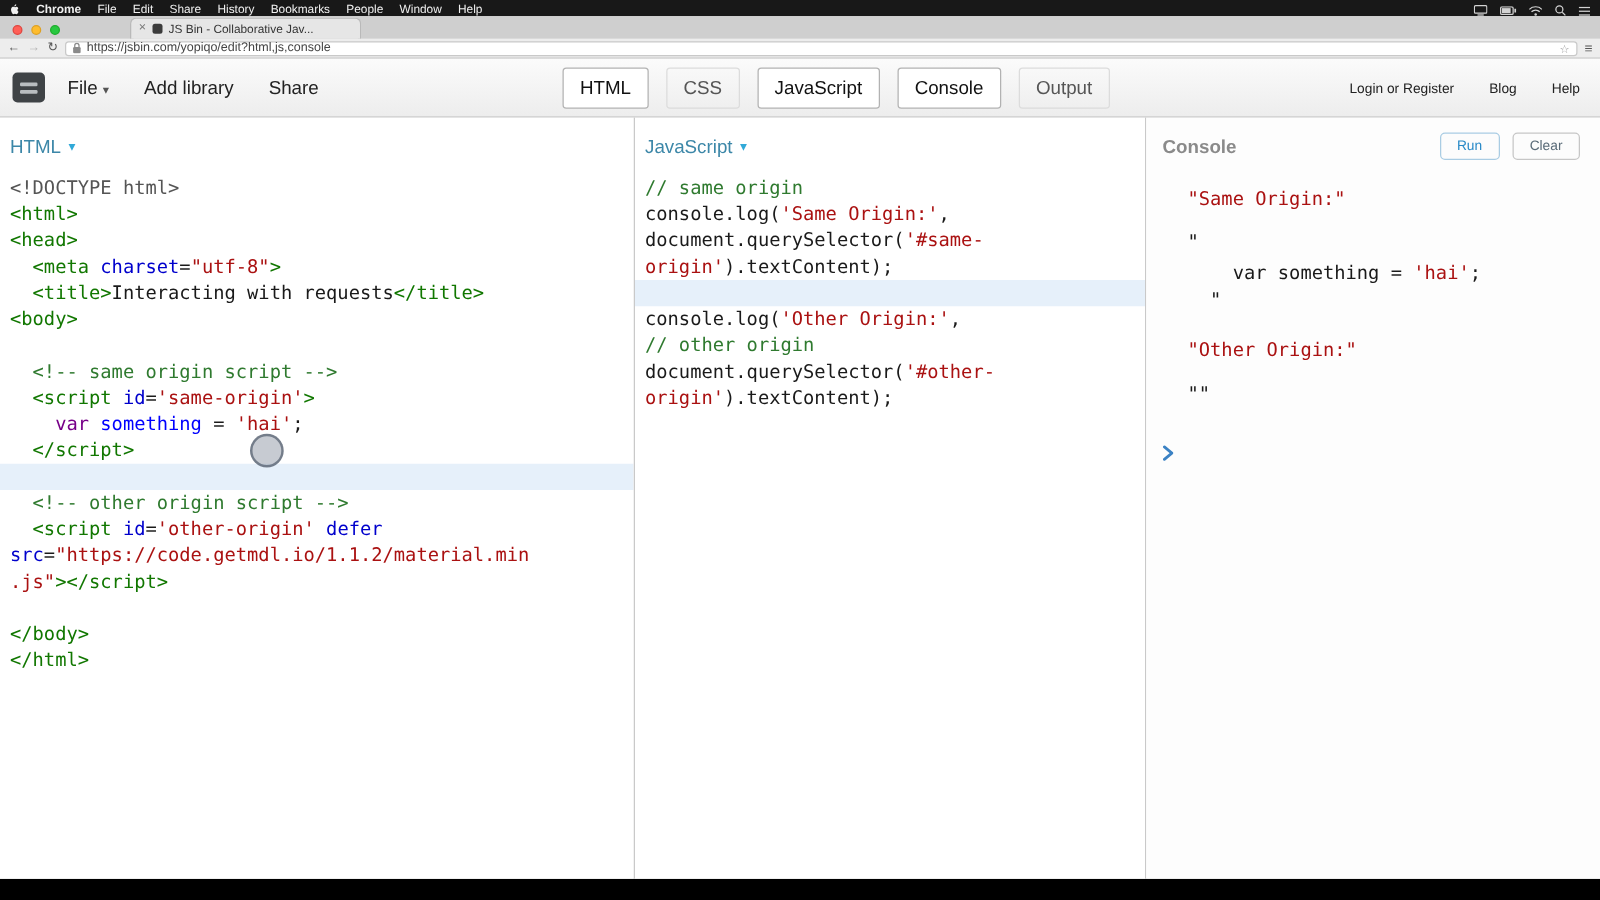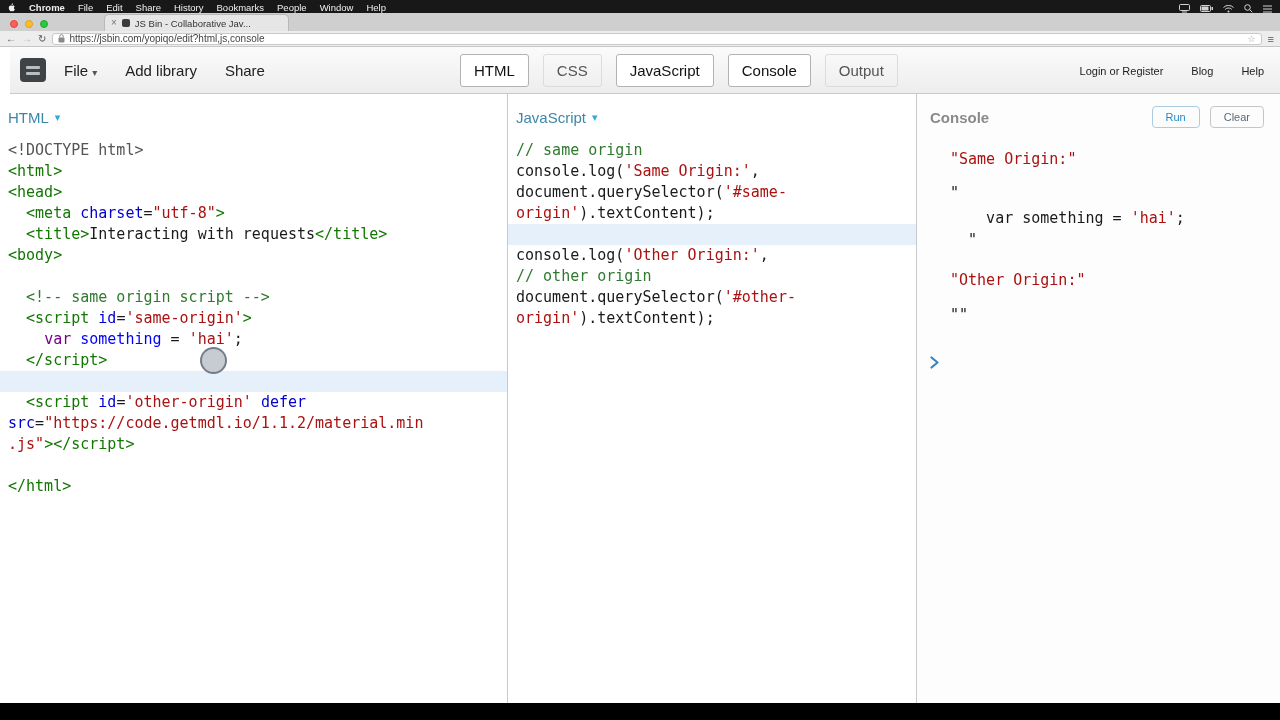--- a/index.html
+++ b/index.html
@@ -43,21 +43,21 @@
   .nav-ic { font-size:10px; color:#555; line-height:1; }
   .nav-ic.disabled { color:#b3b3b3; }
   .url-field { flex:1; height:12px; background:#fff; border:1px solid #c9c9c9; border-radius:3px;
                display:flex; align-items:center; padding:0 5px; gap:4px; }
   .url-text { font-size:10px; color:#444; white-space:nowrap; overflow:hidden; }
   .url-star { margin-left:auto; font-size:9px; color:#999; }
   .menu-burger { font-size:11px; color:#555; }
 
   
   .toolbar { height:47px; background:linear-gradient(#fbfbfb,#ededed); border-bottom:1px solid #c9c9c9;
-             position:relative; display:flex; align-items:center;margin-left:10px; }
+             position:relative; display:flex; align-items:center; }
   .tb-left { display:flex; align-items:center; margin-left:10px; }
   .jsbin-logo { width:26px; height:24px; background:#3f4346; border-radius:4px; margin-right:18px;
                 display:flex; flex-direction:column; justify-content:center; align-items:center; gap:3px; }
   .jsbin-logo i { display:block; width:14px; height:3px; background:#b9bdc0; border-radius:1px; }
   .tool-label { font-size:15px; color:#222; margin-right:28px; white-space:nowrap; }
   .caret { font-size:10px; color:#555; margin-left:4px; }
   .panel-toggles { position:absolute; left:450px; top:0; height:47px; display:flex; align-items:center; }
   .panel-btn { font-family:inherit; font-size:15px; padding:7px 13px; margin-right:14px;
                border-radius:3px; border:1px solid #dcdcdc; background:transparent; color:#555; cursor:pointer; }
   .panel-btn.active { background:#fff; border-color:#b2b2b2; color:#111; }
@@ -221,24 +221,26 @@
           <div class="code-line"><span class="tk-t">&lt;head&gt;</span></div>
           <div class="code-line"><span class="tk-p">  </span><span class="tk-t">&lt;meta </span><span class="tk-a">charset</span><span class="tk-p">=</span><span class="tk-s">"utf-8"</span><span class="tk-t">&gt;</span></div>
           <div class="code-line"><span class="tk-p">  </span><span class="tk-t">&lt;title&gt;</span><span class="tk-p">Interacting with requests</span><span class="tk-t">&lt;/title&gt;</span></div>
           <div class="code-line"><span class="tk-t">&lt;body&gt;</span></div>
           <div class="code-line">&nbsp;</div>
           <div class="code-line"><span class="tk-p">  </span><span class="tk-c">&lt;!-- same origin script --&gt;</span></div>
           <div class="code-line"><span class="tk-p">  </span><span class="tk-t">&lt;script </span><span class="tk-a">id</span><span class="tk-p">=</span><span class="tk-s">'same-origin'</span><span class="tk-t">&gt;</span></div>
           <div class="code-line"><span class="tk-p">    </span><span class="tk-k">var</span><span class="tk-p"> </span><span class="tk-d">something</span><span class="tk-p"> = </span><span class="tk-s">'hai'</span><span class="tk-p">;</span></div>
           <div class="code-line"><span class="tk-p">  </span><span class="tk-t">&lt;/script&gt;</span></div>
           <div class="code-line hl">&nbsp;</div>
+          <div class="code-line"><span class="tk-p">  </span><span class="tk-c">&lt;!-- other origin script --&gt;</span></div>
           <div class="code-line"><span class="tk-p">  </span><span class="tk-t">&lt;script </span><span class="tk-a">id</span><span class="tk-p">=</span><span class="tk-s">'other-origin'</span><span class="tk-p"> </span><span class="tk-a">defer</span></div>
           <div class="code-line"><span class="tk-a">src</span><span class="tk-p">=</span><span class="tk-s">"https://code.getmdl.io/1.1.2/material.min</span></div>
           <div class="code-line"><span class="tk-s">.js"</span><span class="tk-t">&gt;&lt;/script&gt;</span></div>
           <div class="code-line">&nbsp;</div>
+          <div class="code-line"><span class="tk-t">&lt;/body&gt;</span></div>
           <div class="code-line"><span class="tk-t">&lt;/html&gt;</span></div>
         </div>
     </div>
 
     <div class="panel panel-jsx">
       <div class="panel-head">
         <span class="head-label">JavaScript</span>
         <span class="head-caret">▾</span>
       </div>
       <div class="code" id="js-code">

